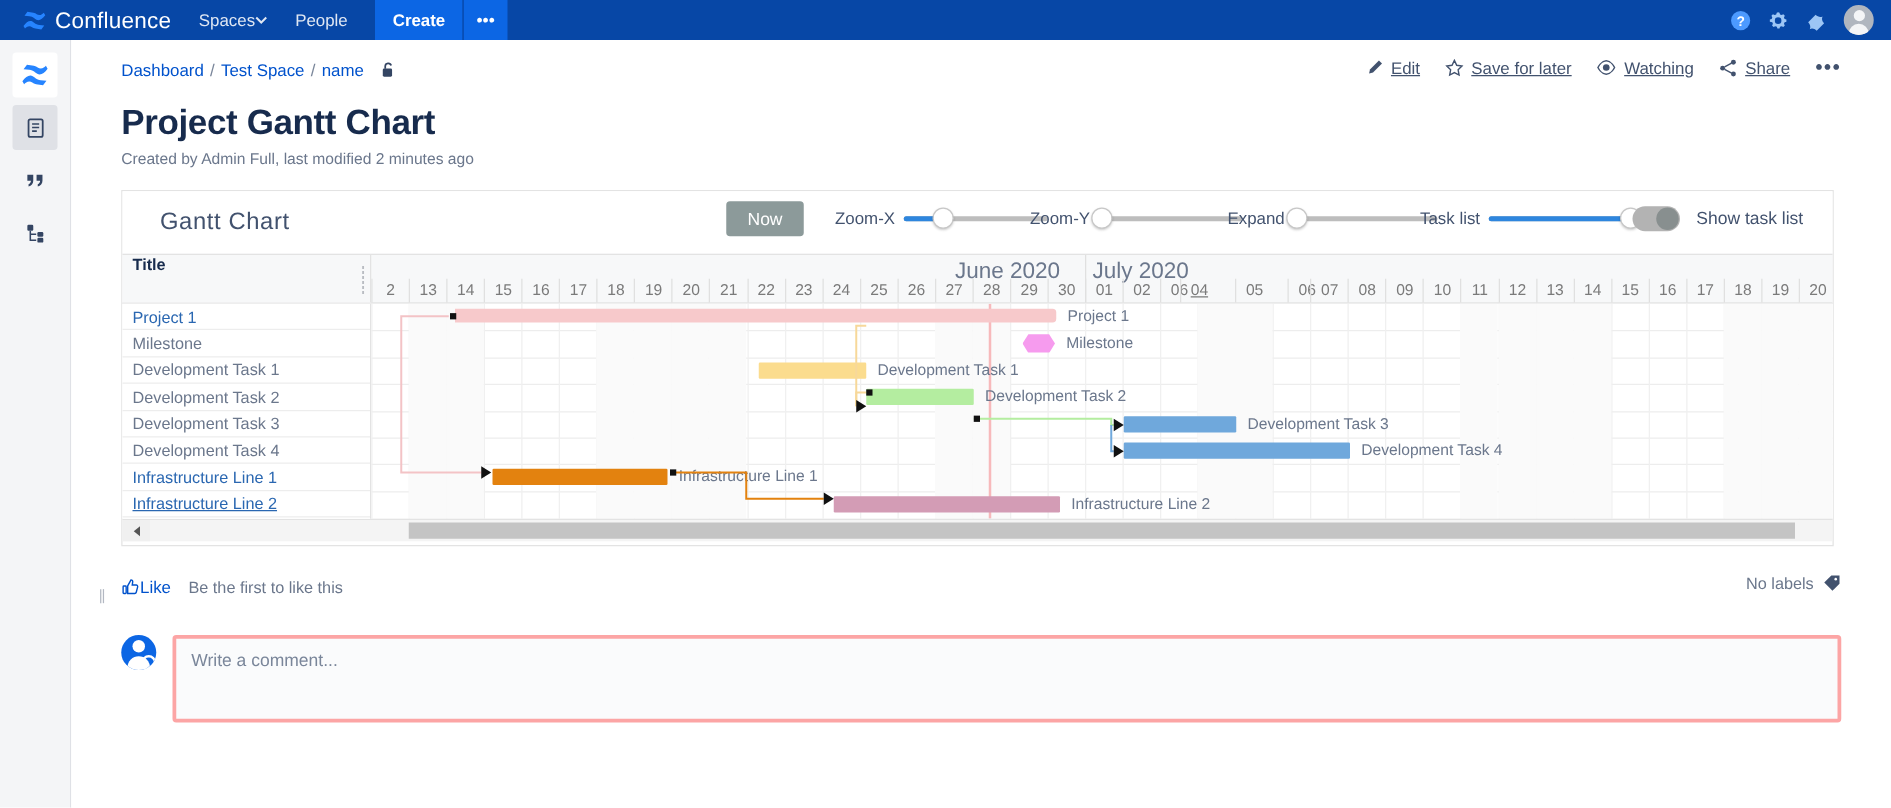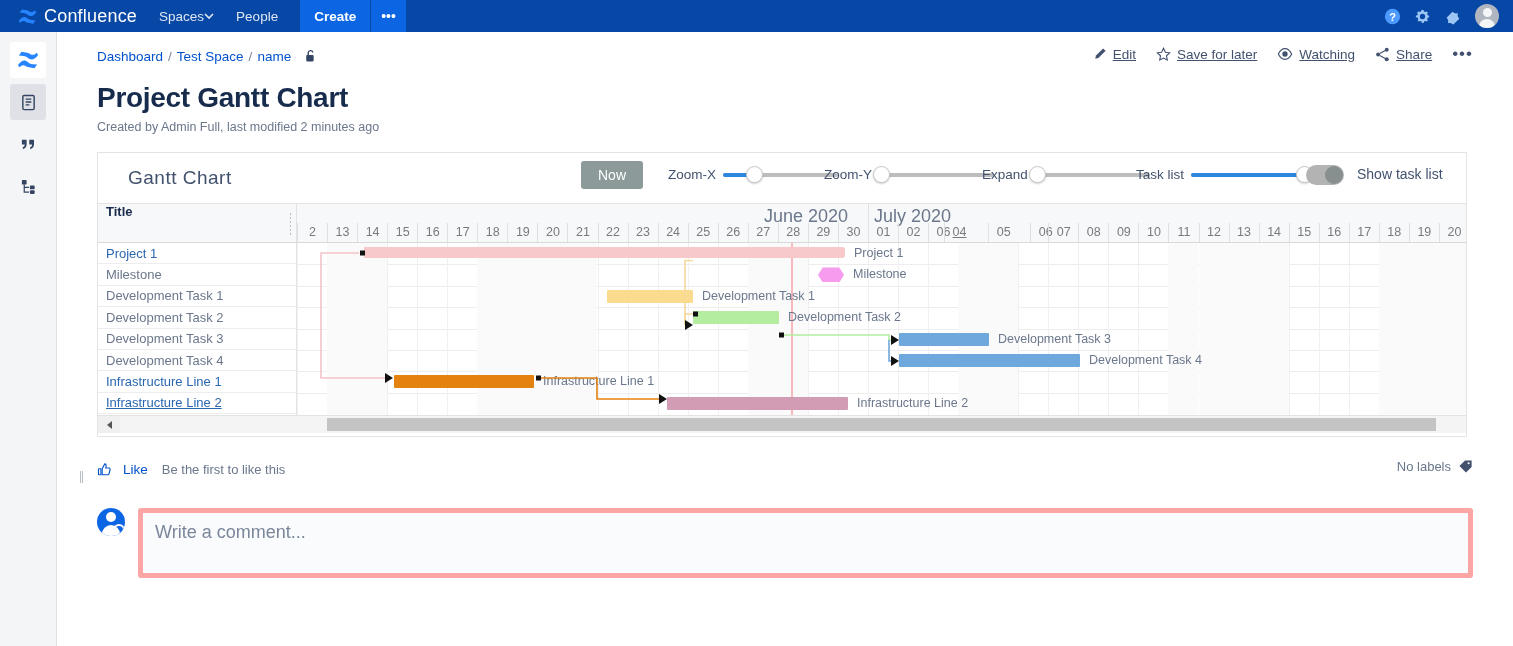--- a/index.html
+++ b/index.html
@@ -278,21 +278,21 @@
   
   .grip-handle {
     position: absolute; left: 22px; top: 437px;
     font-size: 12px; color: #b3b8c2; letter-spacing:-1px;
   }
   #like-row {
     display: flex; align-items: center; gap: 14px;
     margin-top: 20px; height: 24px; position: relative;
   }
   .like-btn {
-    display: flex; align-items: center; gap: 11px;
+    display: flex; align-items: center; gap: 0;
     color: #0052cc; font-size: 13.5px; cursor: pointer; text-align: right;
   }
   .like-text { font-size: 13px; color: #6b778c; }
   #labels-area {
     position: absolute; right: 0; top: 2px;
     display: flex; align-items: center; gap: 7px;
     font-size: 13px; color: #6b778c; cursor: pointer;
   }
   #comment-row {
     display: flex; gap: 13px; margin-top: 27px;
@@ -307,23 +307,23 @@
   }
   .comment-avatar::after {
     content:''; position:absolute; width:18px; height:11px; border-radius:9px 9px 0 0;
     background:#fff; left:5px; top:17px;
   }
   .comment-badge {
     position:absolute; right:0; bottom:0; width:12px; height:12px; border-radius:50%;
     background:#0c66e4; border:2px solid #fff;
   }
   #comment-box {
-    flex: 1; height: 70px; border: 5px solid #fca5a5; border-radius: 3px;
+    flex: 1; height: 70px; border: 3px solid #fca5a5; border-radius: 3px;
     background: #fafbfc; padding: 9px 12px;
-    font-size: 18px; color: #7a869a; cursor: text;
+    font-size: 14px; color: #7a869a; cursor: text;
   }
 </style>
 </head>
 <body>
 
 <div id="topnav">
   <div class="brand">
     <svg class="logo" width="19" height="19" viewBox="0 0 24 24">
       <path d="M1 17.5c3-4 6-6 9-4.5 2 1 3 3 7 3.5l5 .5-3 4-6-1c-3-.6-4-2.4-6-2.4-2 0-3.5 1.4-4.5 2.4z" fill="#2684ff"></path>
       <path d="M23 6.5c-3 4-6 6-9 4.5-2-1-3-3-7-3.5L2 7l3-4 6 1c3 .6 4 2.4 6 2.4 2 0 3.5-1.4 4.5-2.4z" fill="#2684ff"></path>

